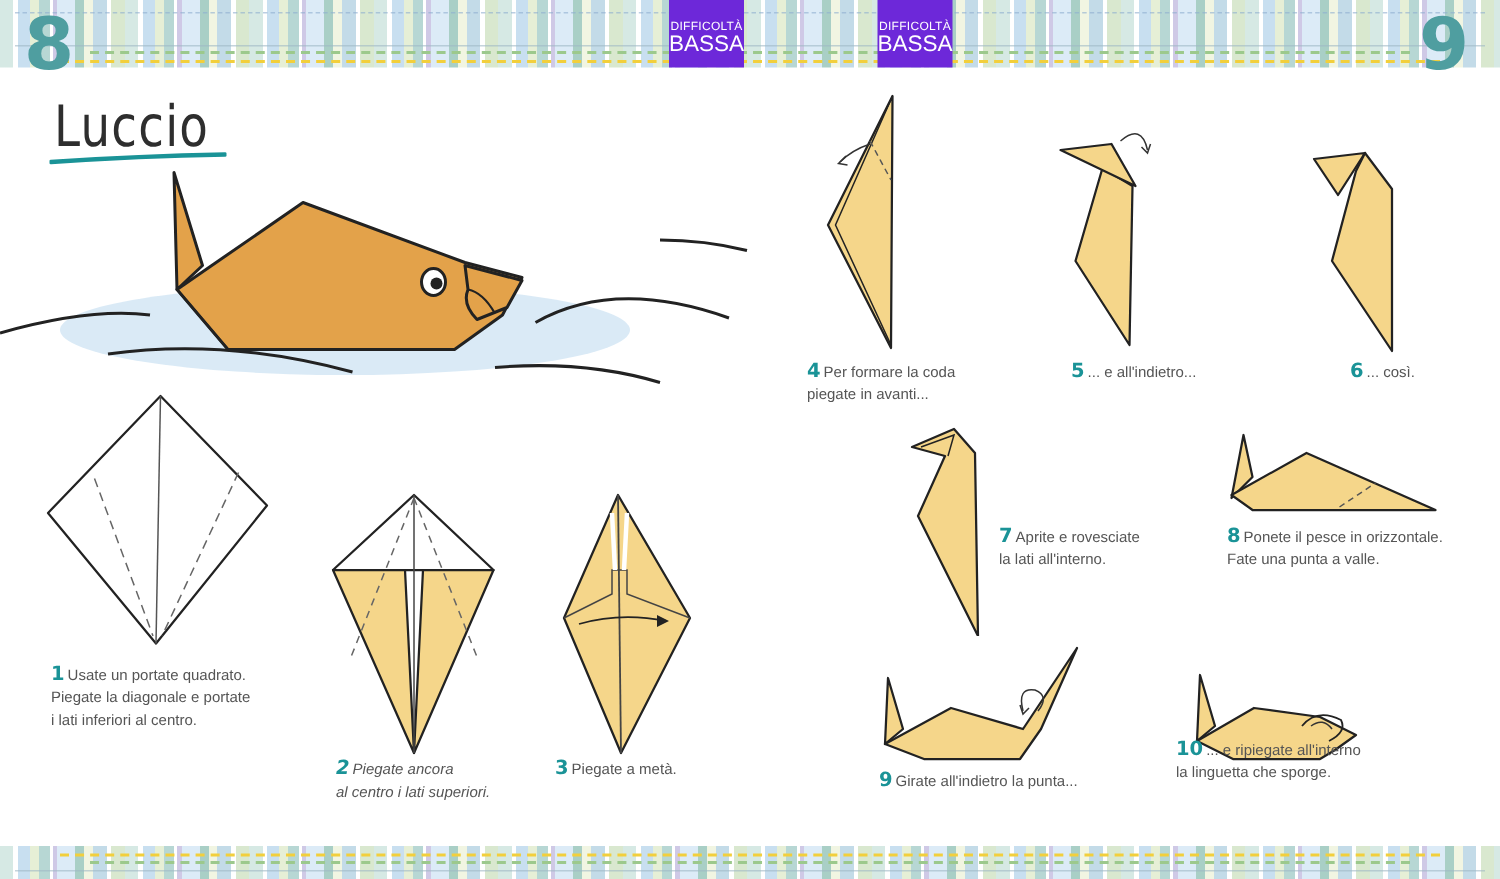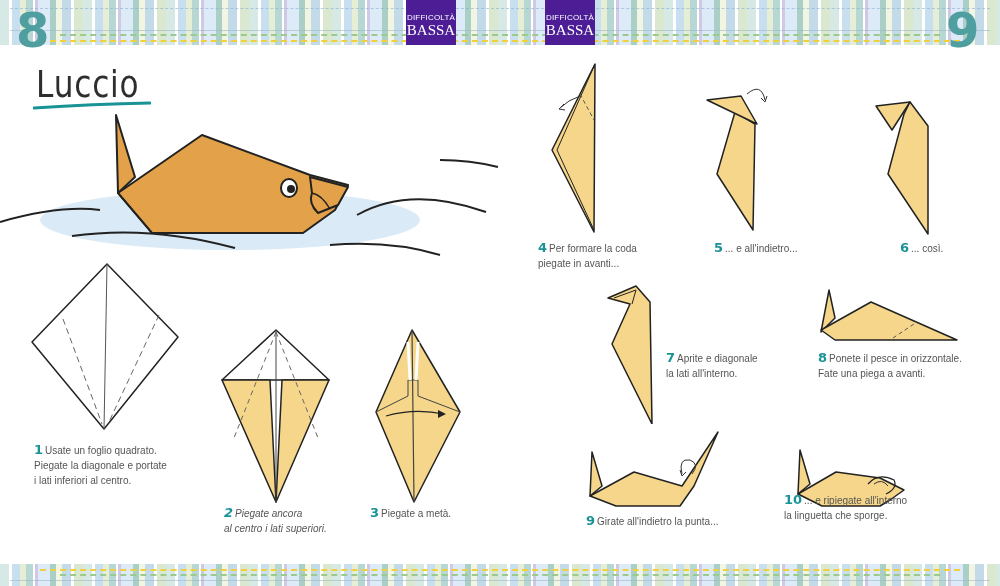--- a/index.html
+++ b/index.html
@@ -32,25 +32,25 @@
   .stripe-band .dash-top { position: absolute; left: 10px; right: 10px; height: 0; border-top: 1px dashed #8eaed0; opacity:.6; }
 
   .page-num {
     position: absolute; top: 6px; font-family: "DejaVu Sans", sans-serif; font-weight: bold;
     font-size: 48px; line-height: 48px; color: #4f9ea0; letter-spacing: -2px;
   }
   .page-num.left { left: 16px; }
   .page-num.right { left: 946px; }
 
   .badge {
-    position: absolute; top: 0; width: 50px; height: 45px; background: #4c1d95; color: #ffffff;
-    text-align: center; padding-top: 13px;
+    position: absolute; top: 0; width: 50px; height: 45px; background: #6d28d9; color: #ffffff;
+    text-align: center; padding-top: 13px; margin-left: 40px;
   }
   .badge .small { display: block; font-size: 8px; line-height: 9px; letter-spacing: .2px; }
-  .badge .big { display: block; font-size: 15px; line-height: 16px; font-family: Liberation Serif, serif; }
+  .badge .big { display: block; font-size: 15px; line-height: 16px; }
   .badge.left { left: 406px; }
   .badge.right { left: 545px; }
 
   .title {
     position: absolute; left: 36px; top: 62px; font-size: 38px; font-weight: normal; color: #2e2e2e;
     letter-spacing: 1px; font-family: "DejaVu Sans", sans-serif; transform: scaleX(0.82); transform-origin: left top;
   }
   .title-underline { position: absolute; left: 33px; top: 101px; width: 118px; height: 10px; }
 
   .illus { position: absolute; }
@@ -105,21 +105,21 @@
   <circle cx="291" cy="84" r="4" fill="#222"></circle>
 </svg>
 
 <svg class="illus" style="left:30px;top:262px;" width="150" height="170" viewBox="0 0 150 170">
   <path d="M77 2 L148 75 L74 167 L2 80 Z" fill="#fff" stroke="#222" stroke-width="1.5" stroke-linejoin="round"></path>
   <path d="M77 2 L74 167" stroke="#555" stroke-width="1"></path>
   <path d="M33 57 L72 162" stroke="#666" stroke-width="1" stroke-dasharray="6 4"></path>
   <path d="M129 53 L78 162" stroke="#666" stroke-width="1" stroke-dasharray="6 4"></path>
 </svg>
 <div class="caption" style="left:34px;top:442px;">
-  <span class="num">1</span><span>Usate un foglio quadrato.</span><br>
+  <span class="num">1</span><span>Usate un portate quadrato.</span><br>
   <span>Piegate la diagonale e portate</span><br>
   <span>i lati inferiori al centro.</span>
 </div>
 
 <svg class="illus" style="left:220px;top:328px;" width="112" height="176" viewBox="0 0 112 176">
   <path d="M2 52 L56 2 L109 52 Z" fill="#fff" stroke="#222" stroke-width="1.5" stroke-linejoin="round"></path>
   <path d="M2 52 L50 52 L56 174 Z" fill="#f5d68a" stroke="#222" stroke-width="1.5" stroke-linejoin="round"></path>
   <path d="M109 52 L62 52 L56 174 Z" fill="#f5d68a" stroke="#222" stroke-width="1.5" stroke-linejoin="round"></path>
   <path d="M56 2 L56 174" stroke="#444" stroke-width="1"></path>
   <path d="M56 4 L14 110" stroke="#666" stroke-width="1" stroke-dasharray="5 4"></path>
@@ -170,32 +170,32 @@
 </svg>
 <div class="caption" style="left:900px;top:240px;text-align:center;">
   <span class="num">6</span><span>... così.</span>
 </div>
 
 <svg class="illus" style="left:606px;top:284px;" width="60" height="140" viewBox="0 0 60 140">
   <path d="M2 14 L30 2 L44 18 L46 140 L6 60 L24 20 Z" fill="#f5d68a" stroke="#222" stroke-width="1.5" stroke-linejoin="round"></path>
   <path d="M8 14 L30 6 L26 20" stroke="#222" stroke-width="1" fill="none"></path>
 </svg>
 <div class="caption" style="left:666px;top:350px;">
-  <span class="num">7</span><span>Aprite e diagonale</span><br>
+  <span class="num">7</span><span>Aprite e rovesciate</span><br>
   <span>la lati all'interno.</span>
 </div>
 
 <svg class="illus" style="left:815px;top:288px;" width="145" height="56" viewBox="0 0 145 56">
   <path d="M14 2 L20 30 L6 44 Z" fill="#f5d68a" stroke="#222" stroke-width="1.5" stroke-linejoin="round"></path>
   <path d="M6 42 L56 14 L142 52 L20 52 Z" fill="#f5d68a" stroke="#222" stroke-width="1.5" stroke-linejoin="round"></path>
   <path d="M78 50 L102 34" stroke="#555" stroke-width="1" stroke-dasharray="4 3"></path>
 </svg>
 <div class="caption" style="left:818px;top:350px;">
   <span class="num">8</span><span>Ponete il pesce in orizzontale.</span><br>
-  <span>Fate una piega a avanti.</span>
+  <span>Fate una punta a valle.</span>
 </div>
 
 <svg class="illus" style="left:586px;top:430px;" width="136" height="78" viewBox="0 0 136 78">
   <path d="M6 22 L16 56 L4 66 Z" fill="#f5d68a" stroke="#222" stroke-width="1.5" stroke-linejoin="round"></path>
   <path d="M4 66 L48 42 L96 56 L132 2 L108 56 L94 76 L30 76 Z" fill="#f5d68a" stroke="#222" stroke-width="1.5" stroke-linejoin="round"></path>
   <path d="M96 44 Q92 28 104 30 Q114 34 106 44" stroke="#333" stroke-width="1" fill="none"></path>
   <path d="M94 40 L96 46 L100 42" stroke="#333" stroke-width="1" fill="none"></path>
 </svg>
 <div class="caption" style="left:586px;top:513px;">
   <span class="num">9</span><span>Girate all'indietro la punta...</span>

